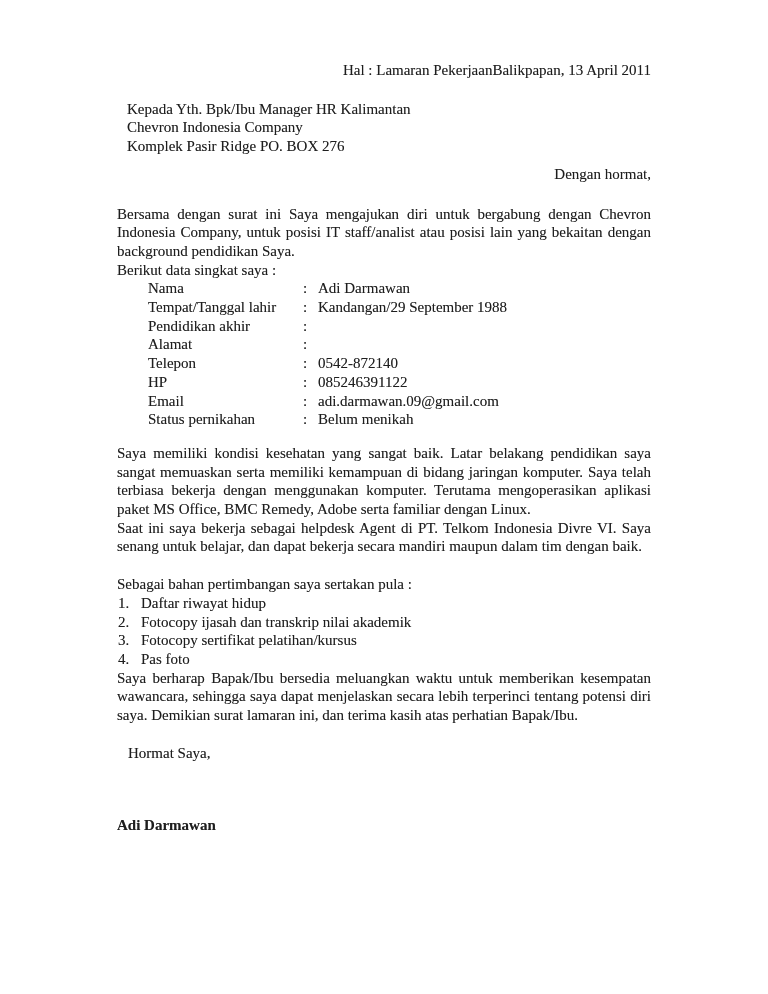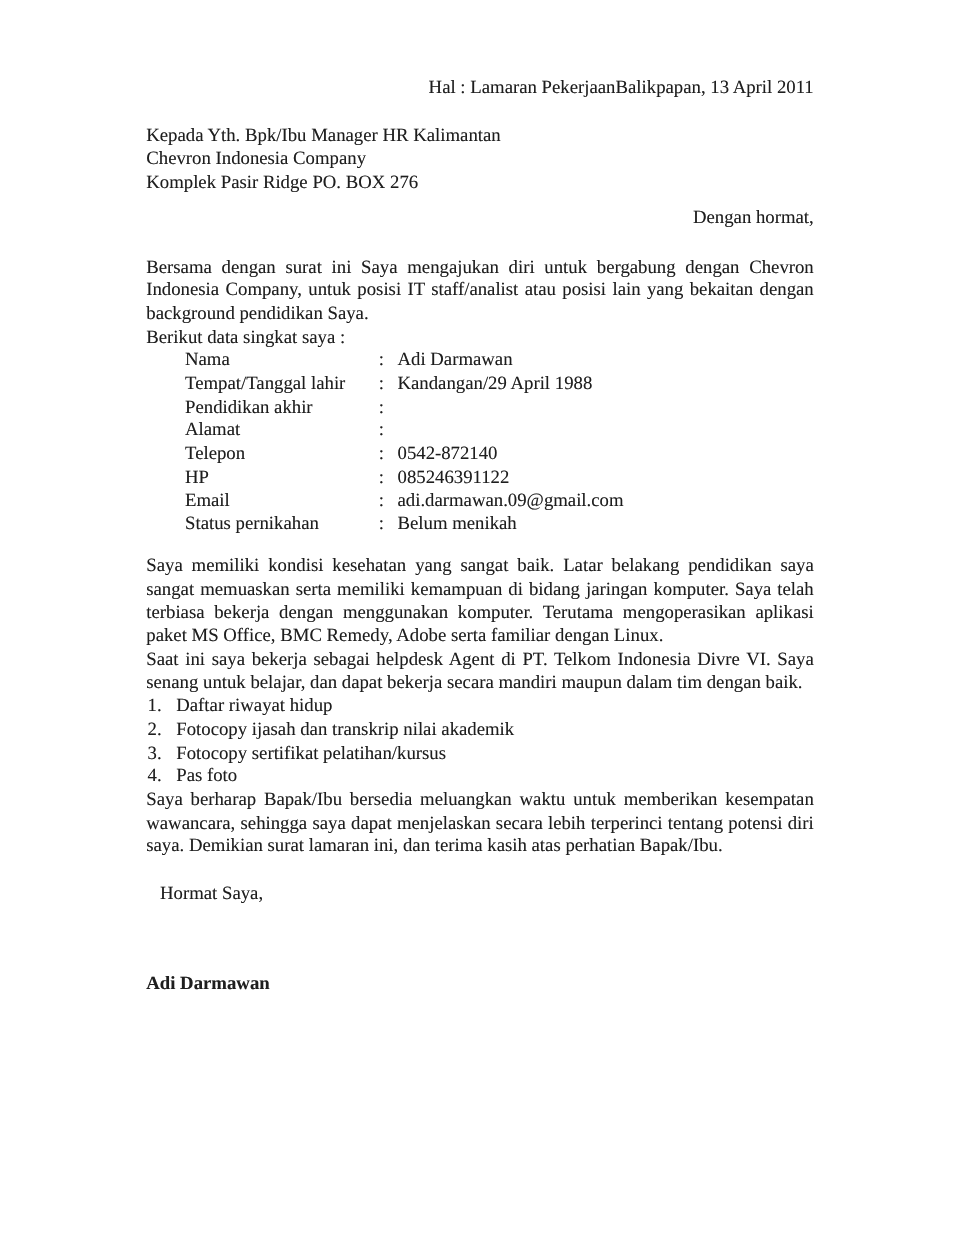--- a/index.html
+++ b/index.html
@@ -19,21 +19,21 @@
     line-height: 18.7px;
     color: #1e1e1e;
     text-shadow: 0 0 0.5px rgba(10,10,10,0.38);
     overflow: hidden;
   }
   .header-row {
     display: flex;
     justify-content: flex-end;
     align-items: baseline;
   }
-  .recipient-block { margin-top: 20px; }
+  .recipient-block { margin-top: 20px; margin-left: 10px; }
   .salutation { margin-top: 9px; text-align: right; }
   p.para { margin: 0; text-align: justify; }
   .opening-block { margin-top: 21px; }
   .pd-table { margin: 0; }
   .pd-row { display: flex; }
   .pd-label { flex: none; width: 155px; margin-left: 31px; }
   .pd-colon { flex: none; width: 15px; }
   .pd-value { flex: 1; text-align: justify; }
   .qual-block { margin-top: 15px; }
   .attach-intro { margin-top: 19px; }
@@ -68,21 +68,21 @@
 
     <div class="pd-table">
       <div class="pd-row">
         <span class="pd-label">Nama</span>
         <span class="pd-colon">:</span>
         <span class="pd-value">Adi Darmawan</span>
       </div>
       <div class="pd-row">
         <span class="pd-label">Tempat/Tanggal lahir</span>
         <span class="pd-colon">:</span>
-        <span class="pd-value">Kandangan/29 April 1988</span>
+        <span class="pd-value">Kandangan/29 September 1988</span>
       </div>
       <div class="pd-row">
         <span class="pd-label">Pendidikan akhir</span>
         <span class="pd-colon">:</span>
       </div>
       <div class="pd-row">
         <span class="pd-label">Alamat</span>
         <span class="pd-colon">:</span>
       </div>
       <div class="pd-row">
@@ -106,20 +106,21 @@
         <span class="pd-value">Belum menikah</span>
       </div>
     </div>
   </div>
 
   <div class="qual-block">
     <p class="para">Saya memiliki kondisi kesehatan yang sangat baik. Latar belakang pendidikan saya sangat memuaskan serta memiliki kemampuan di bidang jaringan komputer. Saya telah terbiasa bekerja dengan menggunakan komputer. Terutama mengoperasikan aplikasi paket MS Office, BMC Remedy, Adobe serta familiar dengan Linux.</p>
     <p class="para">Saat ini saya bekerja sebagai helpdesk Agent di PT. Telkom Indonesia Divre VI. Saya senang untuk belajar, dan dapat bekerja secara mandiri maupun dalam tim dengan baik.</p>
   </div>
 
+  <div class="attach-intro">Sebagai bahan pertimbangan saya sertakan pula :</div>
 
   <div>
     <div class="attach-row">
       <span class="attach-num">1.</span>
       <span class="attach-text">Daftar riwayat hidup</span>
     </div>
     <div class="attach-row">
       <span class="attach-num">2.</span>
       <span class="attach-text">Fotocopy ijasah dan transkrip nilai akademik</span>
     </div>

